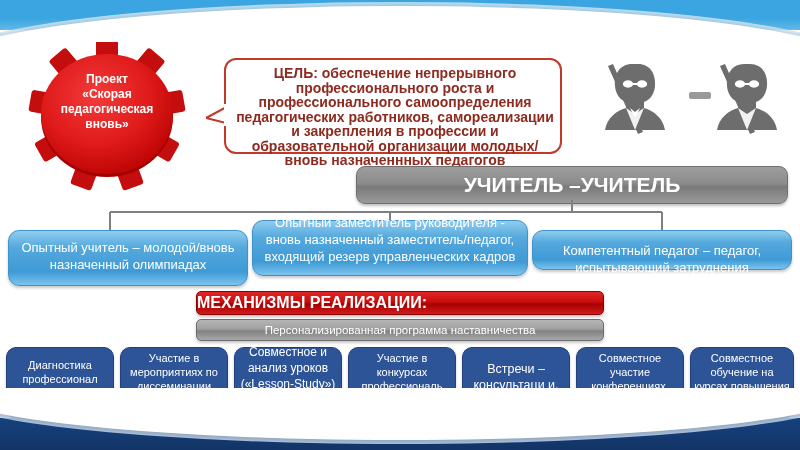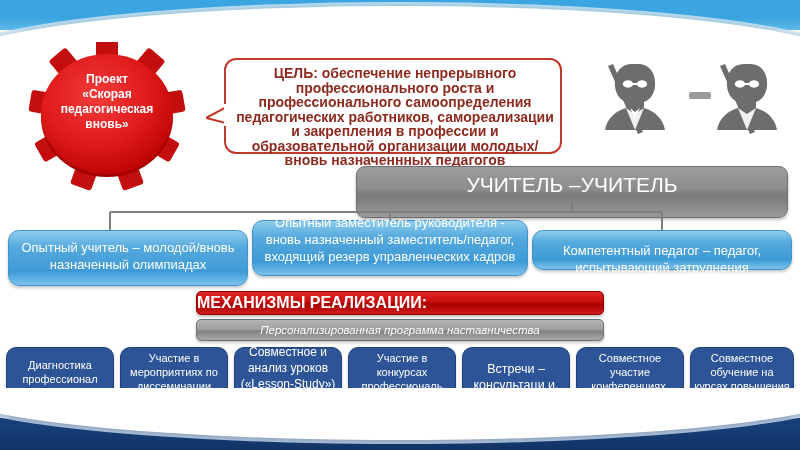--- a/index.html
+++ b/index.html
@@ -45,25 +45,25 @@
   .goal-txt{position:absolute;left:8px;top:6px;width:322px;text-align:center;
     color:#8d2b20;font-size:14px;line-height:14.5px;font-weight:bold;}
   .goal-tail{position:absolute;left:206px;top:104px;width:26px;height:22px;}
 
   
   .teachers{position:absolute;left:596px;top:52px;width:200px;height:95px;}
   .dash{position:absolute;left:93px;top:40px;width:22px;height:7px;
     background:#9a9a9a;border-radius:2px;}
 
   
-  .banner{position:absolute;left:356px;top:166px;width:432px;height:52px;
+  .banner{position:absolute;left:356px;top:166px;width:432px;height:38px;
     border-radius:9px;
     background:linear-gradient(180deg,#9d9d9d 0%,#8c8c8c 45%,#7a7a7a 55%,#9a9a9a 100%);
     border:1px solid #6f6f6f;box-sizing:border-box;
-    box-shadow:0 2px 3px rgba(0,0,0,.25);}
+    box-shadow:0 2px 3px rgba(0,0,0,.25);font-weight:bold;}
   .banner span{display:block;text-align:center;color:#ffffff;font-size:21px;
     line-height:36px;}
 
   
   .conn{position:absolute;left:0;top:200px;width:800px;height:36px;}
 
   
   .bluebox{position:absolute;border-radius:11px;box-sizing:border-box;
     background:linear-gradient(180deg,#8fcdef 0%,#55a9dd 30%,#3e9ad6 75%,#7cc3ec 100%);
     border:1px solid #3f93c9;box-shadow:0 2px 3px rgba(0,0,0,.22);}
@@ -79,21 +79,21 @@
     border-radius:5px;box-sizing:border-box;
     background:linear-gradient(180deg,#e02626 0%,#c90d0d 45%,#a80000 55%,#d01b1b 100%);
     border:1px solid #8d0000;box-shadow:0 2px 3px rgba(0,0,0,.25);}
   .redbar span{display:block;text-align:left;color:#ffffff;font-size:16px;
     line-height:22px;font-weight:bold;}
 
   
   .graybar{position:absolute;left:196px;top:319px;width:408px;height:22px;
     border-radius:5px;box-sizing:border-box;
     background:linear-gradient(180deg,#b5b5b5 0%,#a0a0a0 45%,#828282 55%,#a8a8a8 100%);
-    border:1px solid #6f6f6f;box-shadow:0 2px 3px rgba(0,0,0,.22);font-style:italic;}
+    border:1px solid #6f6f6f;box-shadow:0 2px 3px rgba(0,0,0,.22);}
   .graybar span{display:block;text-align:center;color:#ffffff;font-size:11.5px;
     line-height:20px;}
 
   
   .navybox{position:absolute;top:347px;height:72px;border-radius:10px;
     box-sizing:border-box;background:#2d5496;border:1px solid #24427a;
     box-shadow:0 2px 3px rgba(0,0,0,.2);}
   .navybox .lbl{position:absolute;left:2px;top:3px;width:calc(100% - 4px);
     text-align:center;color:#ffffff;font-size:11px;line-height:14px;}
   .navybox.ovf .lbl{top:-4px;}

